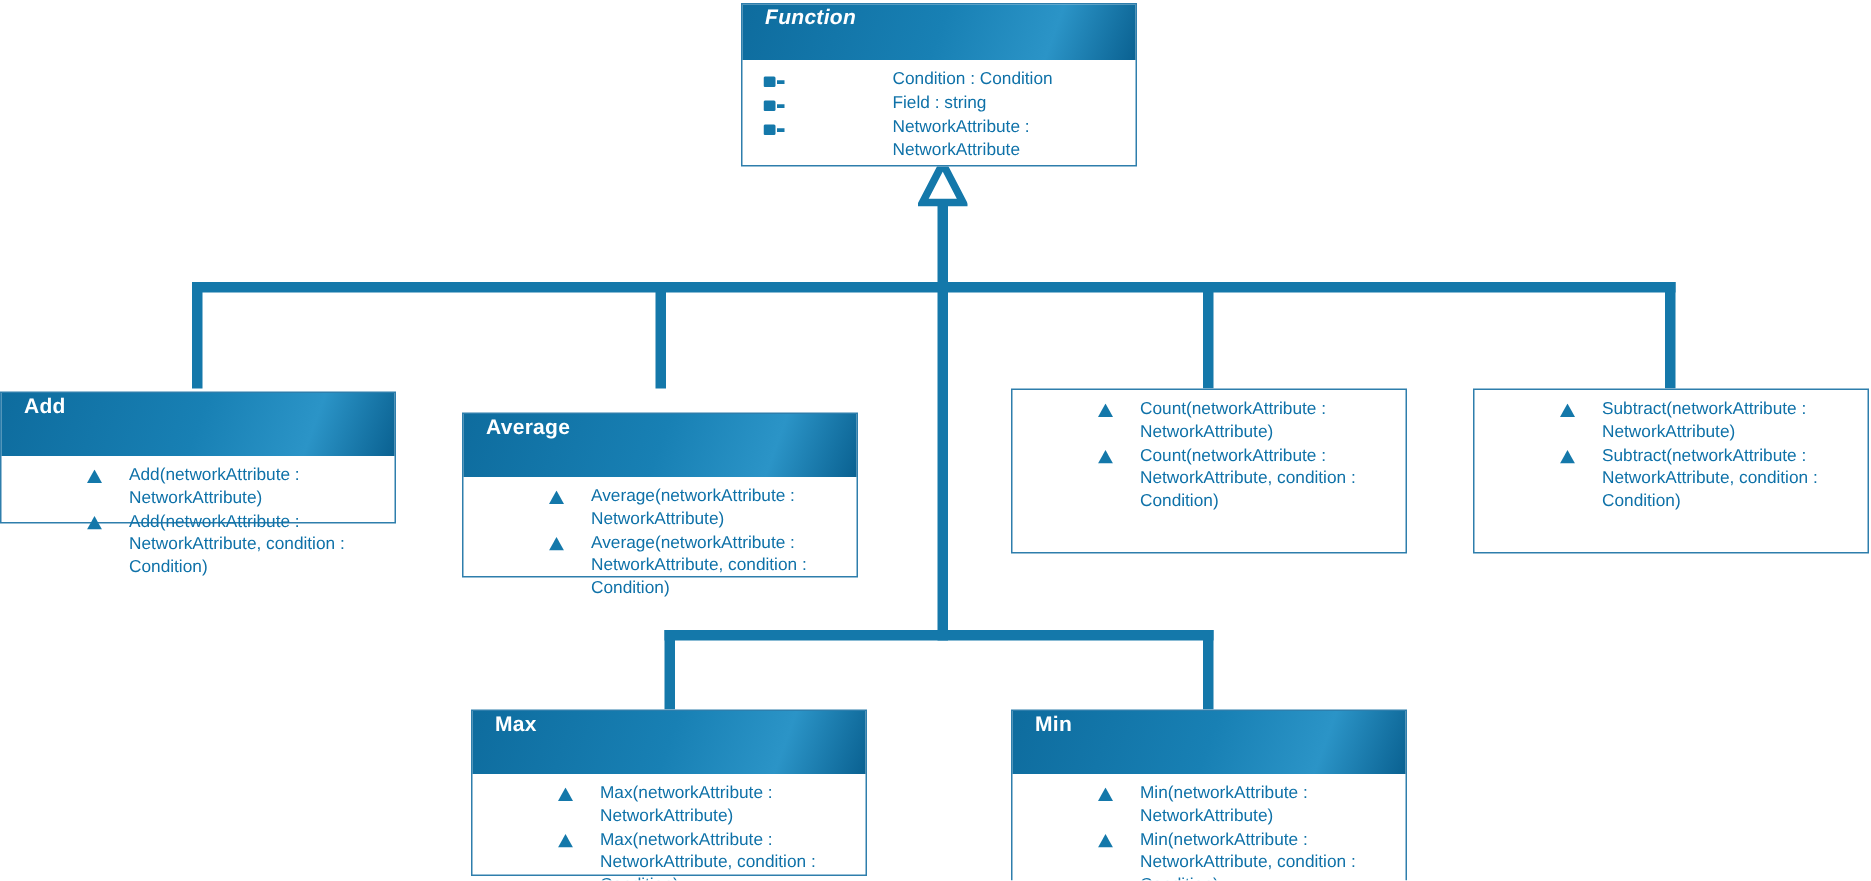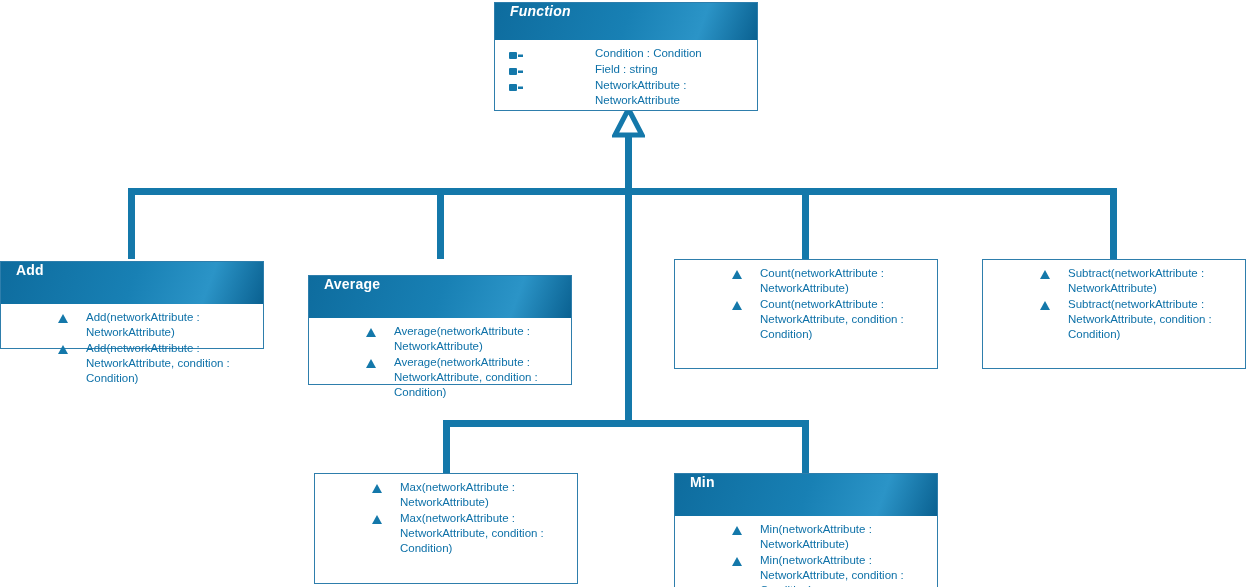--- a/index.html
+++ b/index.html
@@ -210,20 +210,23 @@
             </svg></span>
         <span class="m-text">
           <span class="m-line">Subtract(networkAttribute :</span>
           <span class="m-line">NetworkAttribute, condition : Condition)</span>
         </span>
       </div>
     </div>
   </div>
 
   <div class="box pos-max">
+    <div class="hdr">
+      <span>Max</span>
+    </div>
     <div class="bdy">
       <div class="m-row">
         <span class="icon-col m-icon-col"><svg width="10" height="9">
               <polygon points="5,0 10,9 0,9" fill="#1478aa"></polygon>
             </svg></span>
         <span class="m-text">
           <span class="m-line">Max(networkAttribute :</span>
           <span class="m-line">NetworkAttribute)</span>
         </span>
       </div>

